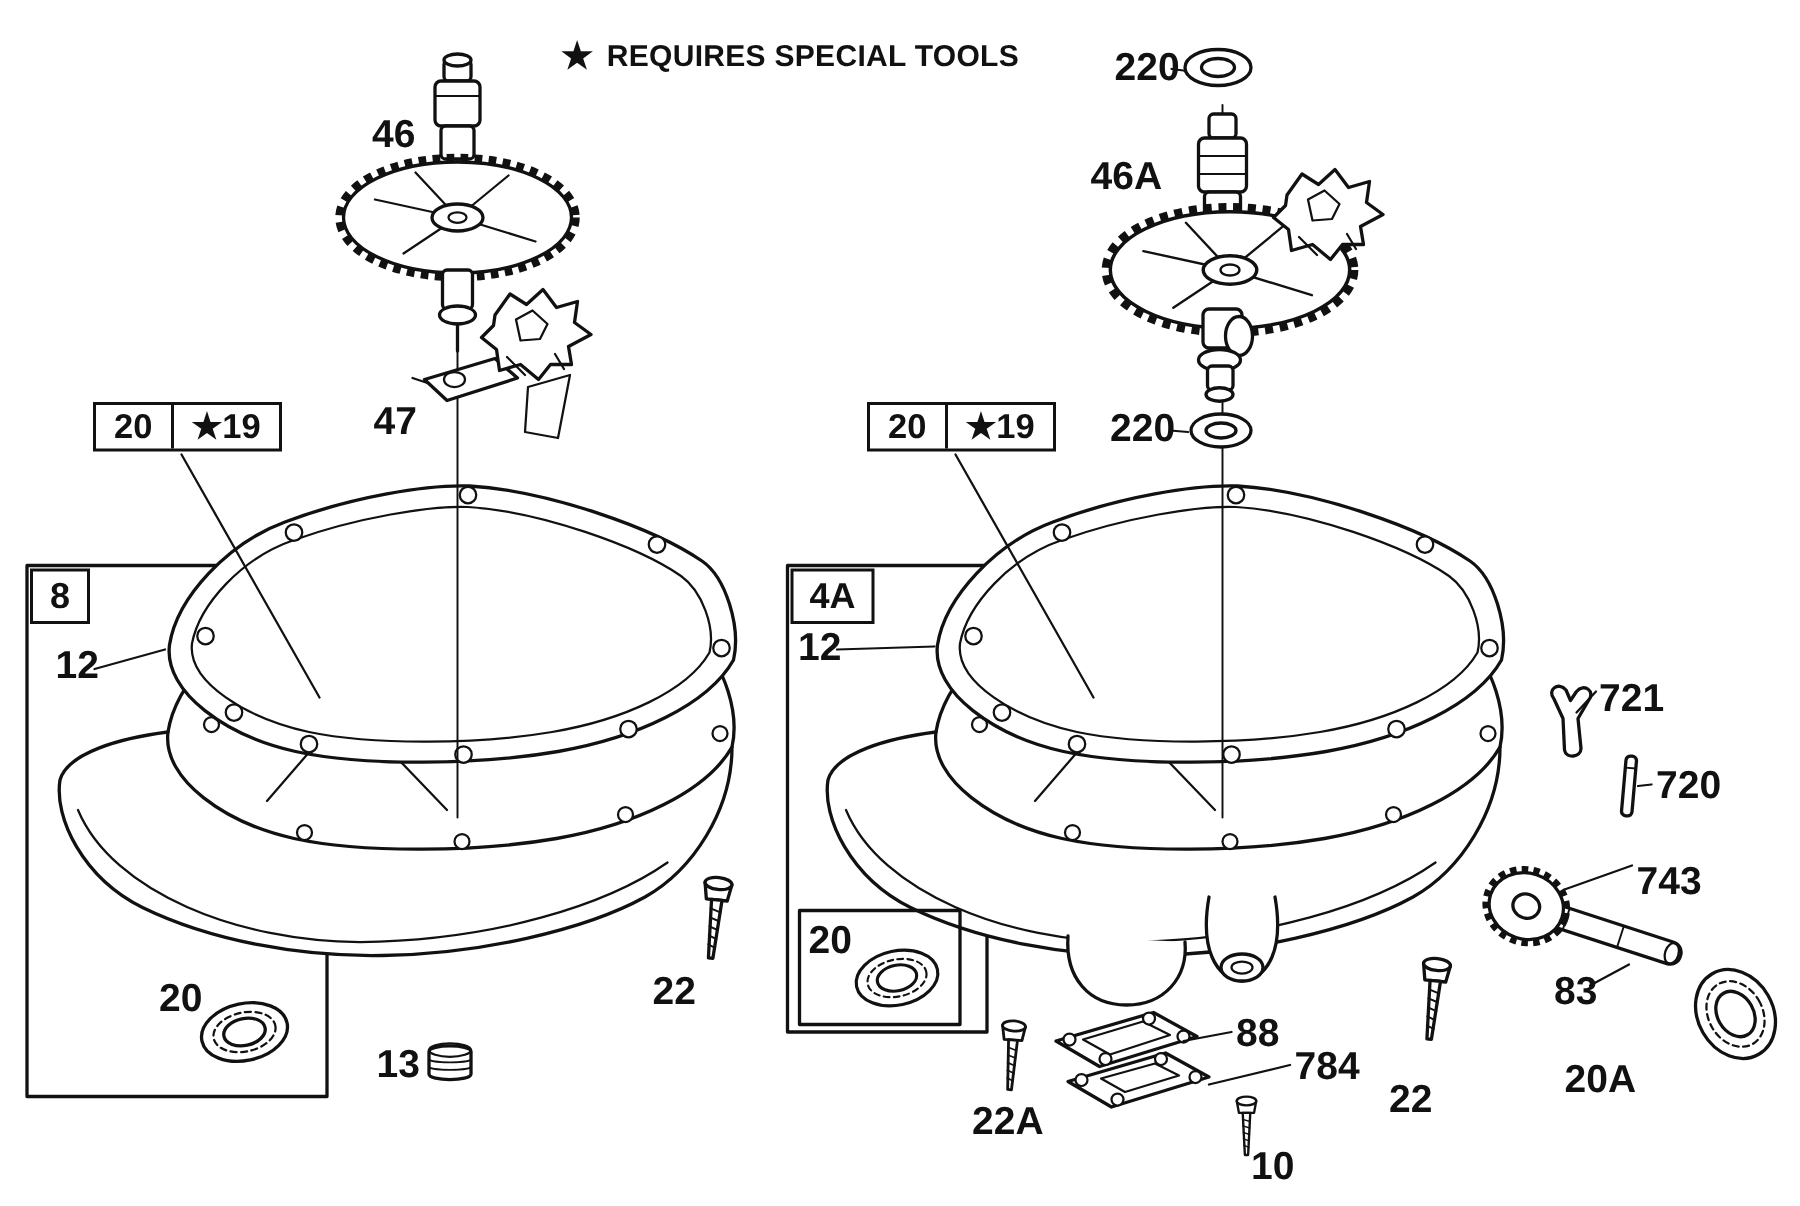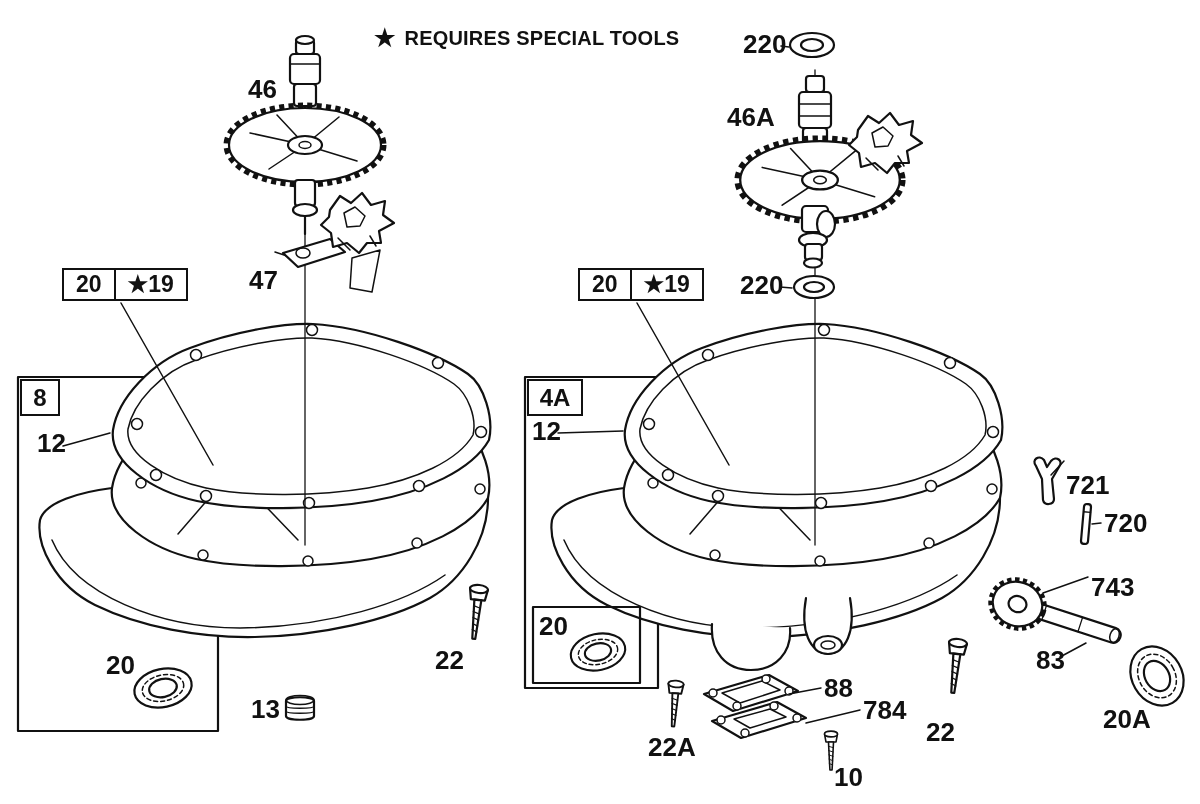--- a/index.html
+++ b/index.html
@@ -226,27 +226,27 @@
 <div class="ref-box" style="left:20px;top:379px;width:36px;height:33px;">8</div>
 <div class="ref-box" style="left:527px;top:379px;width:52px;height:33px;text-align:right;">4A</div>
 
 <div class="callout" style="left:248px;top:56px;margin-top:20px;">46</div>
 <div class="callout" style="left:743px;top:31px;">220</div>
 <div class="callout" style="left:727px;top:104px;">46A</div>
 <div class="callout" style="left:249px;top:238px;margin-top:29px;">47</div>
 <div class="callout" style="left:740px;top:272px;">220</div>
 <div class="callout" style="left:37px;top:430px;">12</div>
 <div class="callout" style="left:532px;top:418px;">12</div>
-<div class="callout" style="left:1066px;top:472px;">721</div>
+<div class="callout" style="left:1066px;top:452px;">721</div>
 <div class="callout" style="left:1104px;top:510px;">720</div>
 <div class="callout" style="left:1091px;top:562px;margin-top:12px;">743</div>
 <div class="callout" style="left:1036px;top:647px;">83</div>
 <div class="callout" style="left:106px;top:652px;">20</div>
 <div class="callout" style="left:539px;top:613px;">20</div>
-<div class="callout" style="left:1103px;top:706px;">20A</div>
+<div class="callout" style="left:1043px;top:706px;">20A</div>
 <div class="callout" style="left:435px;top:647px;">22</div>
 <div class="callout" style="left:926px;top:719px;">22</div>
 <div class="callout" style="left:648px;top:734px;">22A</div>
 <div class="callout" style="left:251px;top:696px;">13</div>
 <div class="callout" style="left:824px;top:675px;">88</div>
 <div class="callout" style="left:863px;top:697px;">784</div>
 <div class="callout" style="left:834px;top:764px;">10</div>
 
 </div>
 

